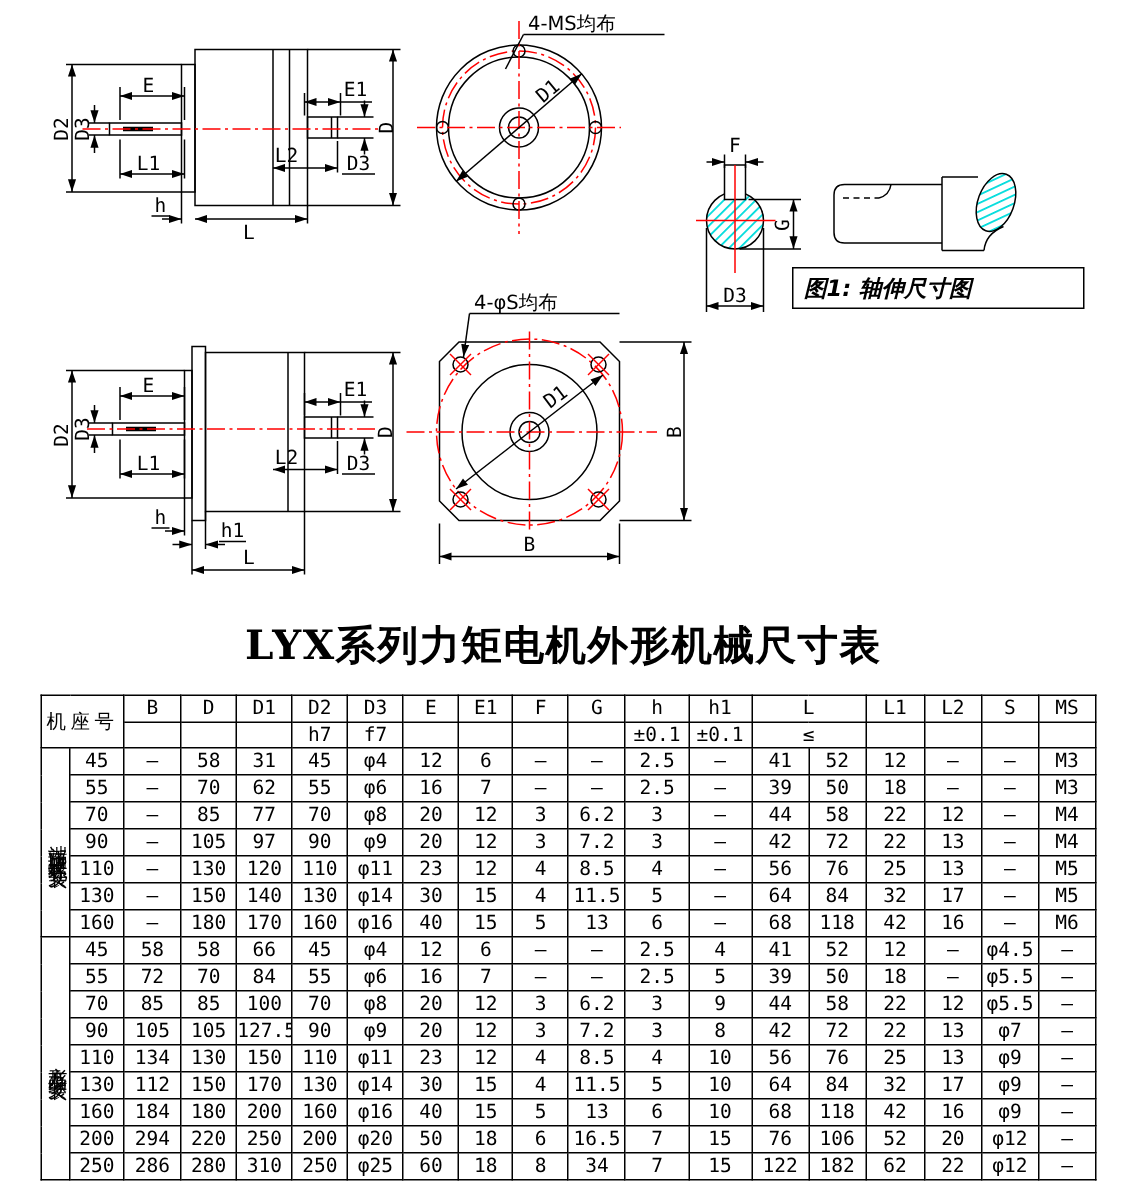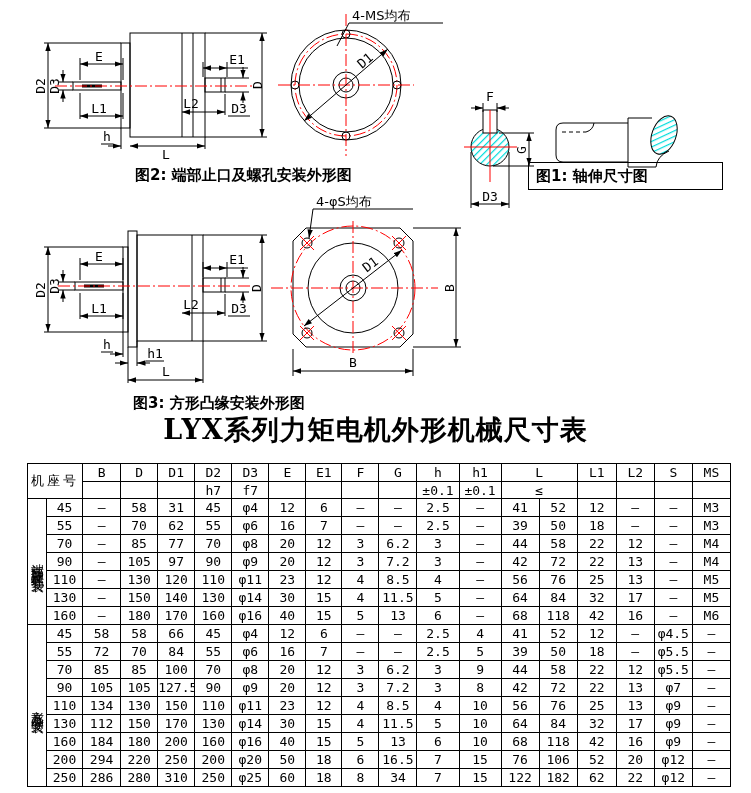--- a/index.html
+++ b/index.html
@@ -266,23 +266,21 @@
     <line class="dim" x1="456" y1="228" x2="456" y2="347" marker-start="url(#aS)" marker-end="url(#aE)"></line>
     <text class="d" x="450" y="292" text-anchor="middle" transform="rotate(-90 450 288)">B</text>
 
     <line class="dim" x1="293" y1="349" x2="293" y2="376"></line>
         <line class="dim" x1="413" y1="349" x2="413" y2="376"></line>
     <line class="dim" x1="293" y1="371" x2="413" y2="371" marker-start="url(#aS)" marker-end="url(#aE)"></line>
     <text class="d" x="353" y="367" text-anchor="middle">B</text>
   </g>
 </svg>
 
-<div class="cap" id="cap2" style="left:135px;top:166px;">图2: 端部止口及螺孔安装外形图</div>
-<div class="cap" id="cap1" style="left:528px;top:162px;">图1: 轴伸尺寸图</div>
-<div class="cap" id="cap3" style="left:133px;top:394px;">图3: 方形凸缘安装外形图</div>
+<div class="cap" id="cap1" style="left:528px;top:178px;font-style:italic;">图1: 轴伸尺寸图</div>
 
 <div id="title">LYX系列力矩电机外形机械尺寸表</div>
 
 <table id="dimtable">
   <colgroup>
     <col style="width:19px">
         <col style="width:36px">
         <col style="width:38px">
         <col style="width:37px">
     <col style="width:37px">

